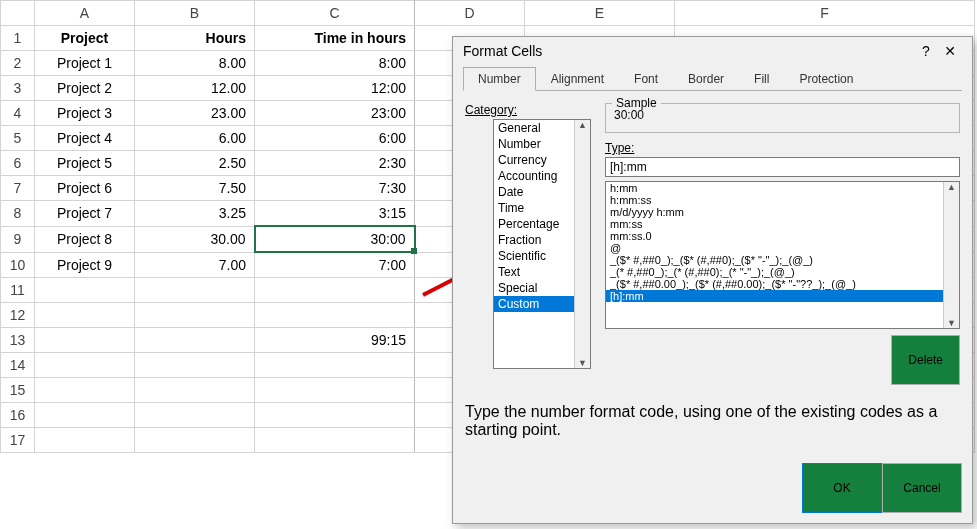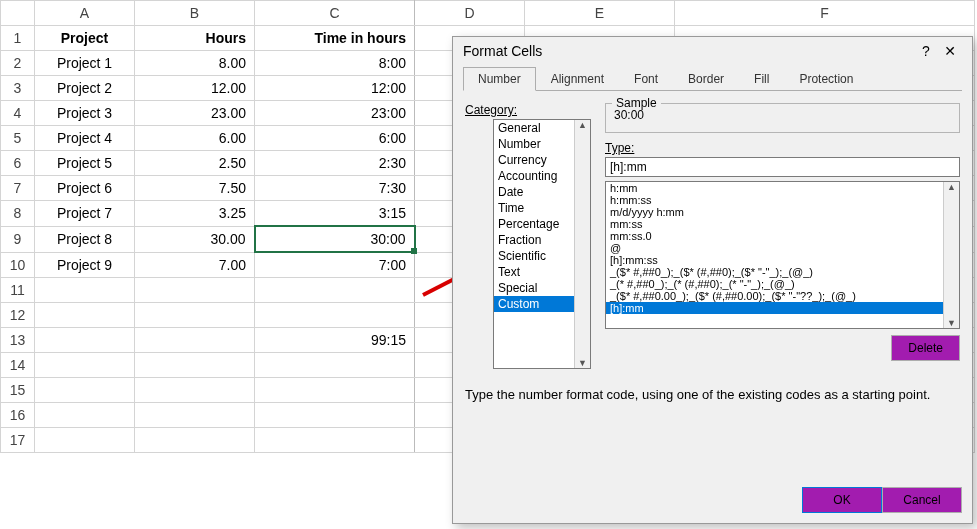--- a/index.html
+++ b/index.html
@@ -180,28 +180,28 @@
   .typelist .item.selected { background: #0078d7; color: #fff; }
   .typelist .scroll {
     position: absolute; right: 0; top: 0; bottom: 0; width: 16px;
     background: #f0f0f0; border-left: 1px solid #ccc;
     display: flex; flex-direction: column; justify-content: space-between;
     align-items: center; font-size: 9px; color: #555;
   }
 
   .btn {
     border: 1px solid #adadad;
-    background: #a21caf;
-    padding: 5px 16px;
+    background: #15803d;
+    padding: 17px 16px;
     font-size: 12px;
     cursor: default;
   }
   .delete-row { text-align: right; margin-top: 6px; }
 
-  .hint { font-size: 13px; padding: 6px 27px 0 12px; }
+  .hint { font-size: 16px; padding: 6px 27px 0 12px; }
 
   .footer {
     position: absolute;
     right: 10px; bottom: 10px;
     display: flex; 
   }
   .footer .btn { width: 80px; text-align: center; }
   .footer .btn.primary { border-color: #0078d7; }
 </style>
 </head>
@@ -434,21 +434,20 @@
       <div class="label"><span class="ul">Type:</span></div>
       <input class="type-input" value="[h]:mm" style="">
 
       <div class="typelist">
         <div class="item">h:mm</div>
         <div class="item">h:mm:ss</div>
         <div class="item">m/d/yyyy h:mm</div>
         <div class="item">mm:ss</div>
         <div class="item">mm:ss.0</div>
         <div class="item">@</div>
-        <div class="item">[h]:mm:ss</div>
         <div class="item">_($* #,##0_);_($* (#,##0);_($* "-"_);_(@_)</div>
         <div class="item">_(* #,##0_);_(* (#,##0);_(* "-"_);_(@_)</div>
         <div class="item">_($* #,##0.00_);_($* (#,##0.00);_($* "-"??_);_(@_)</div>
         <div class="item selected">[h]:mm</div>
         <div class="scroll">
             <span>▲</span>
             <span>▼</span>
           </div>
       </div>
 

